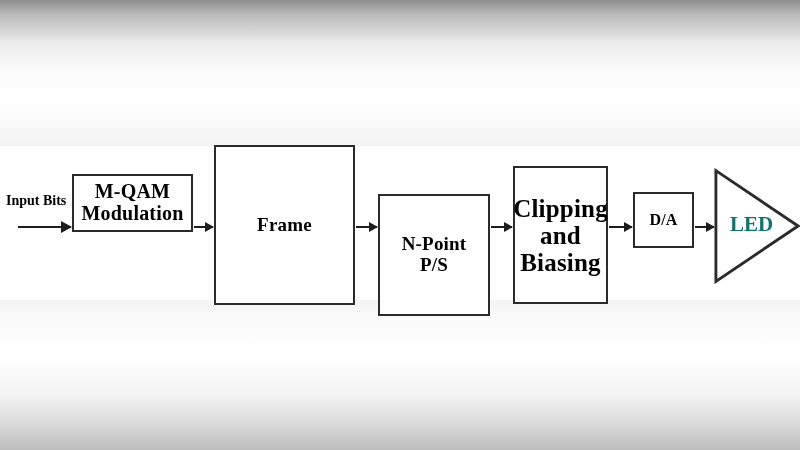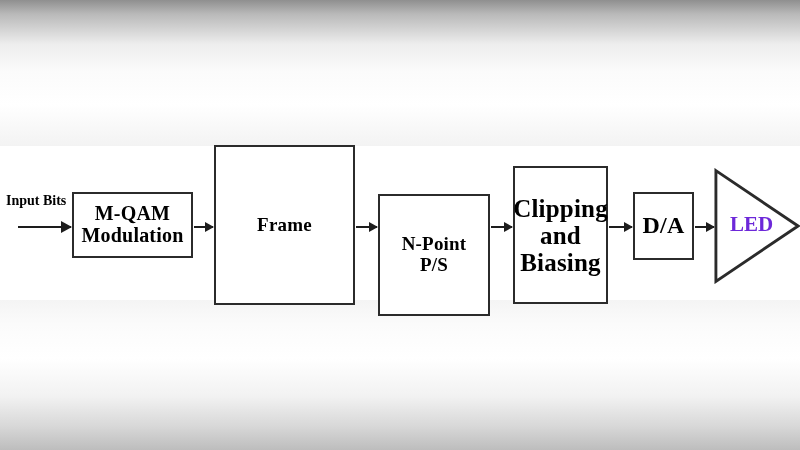--- a/index.html
+++ b/index.html
@@ -128,21 +128,21 @@
     text-align: center;
   }
 
   
   #led-shape {
     position: absolute;
   }
   #led-shape svg { display: block; }
   #led-text {
     position: absolute;
-    color: #6d28d9;
+    color: #0f766e;
     font-weight: bold;
     white-space: nowrap;
   }
 </style>
 </head>
 <body>
 
 <div id="canvas">
 
   <div class="backdrop" id="backdrop-top">
@@ -174,37 +174,37 @@
   <div id="arrow-host">
       <div class="arrow" style="left: 18px; top: 226px; width: 53px;"></div>
       <div class="arrow thin" style="left: 194px; top: 226px; width: 19px;"></div>
       <div class="arrow thin" style="left: 356px; top: 226px; width: 21px;"></div>
       <div class="arrow thin" style="left: 491px; top: 226px; width: 21px;"></div>
       <div class="arrow thin" style="left: 609px; top: 226px; width: 23px;"></div>
       <div class="arrow thin" style="left: 695px; top: 226px; width: 19px;"></div>
     </div>
 
   <div id="block-host">
-      <div class="block" style="left: 72px; top: 192px; width: 121px; height: 66px; font-size: 20px;">
+      <div class="block" style="left: 72px; top: 174px; width: 121px; height: 58px; font-size: 20px;">
         <span class="ln">M-QAM</span>
         <span class="ln">Modulation</span>
       </div>
       <div class="block" style="left: 214px; top: 145px; width: 141px; height: 160px; font-size: 19px;">
         <span class="ln">Frame</span>
       </div>
       <div class="block" style="left: 378px; top: 166px; width: 112px; height: 122px; font-size: 19px; margin-top: 28px;">
         <span class="ln">N-Point</span>
         <span class="ln">P/S</span>
       </div>
       <div class="block" style="left: 513px; top: 166px; width: 95px; height: 138px; font-size: 25px;">
         <span class="ln">Clipping</span>
         <span class="ln">and</span>
         <span class="ln">Biasing</span>
       </div>
-      <div class="block" style="left: 633px; top: 192px; width: 61px; height: 68px; font-size: 24px;">
+      <div class="block" style="left: 633px; top: 192px; width: 61px; height: 56px; font-size: 16px;">
         <span class="ln">D/A</span>
       </div>
     </div>
 
   <div id="led-shape" style="left: 714px; top: 168px;">
     <svg width="86" height="116" viewBox="0 0 90 120" xmlns="http://www.w3.org/2000/svg">
       <polygon points="2,2 88,60 2,118" fill="#ffffff" stroke="#2b2b2b" stroke-width="3" stroke-linejoin="miter"></polygon>
     </svg>
   </div>
   <div id="led-text" style="font-size: 21px; left: 730px; top: 212px;">LED</div>

